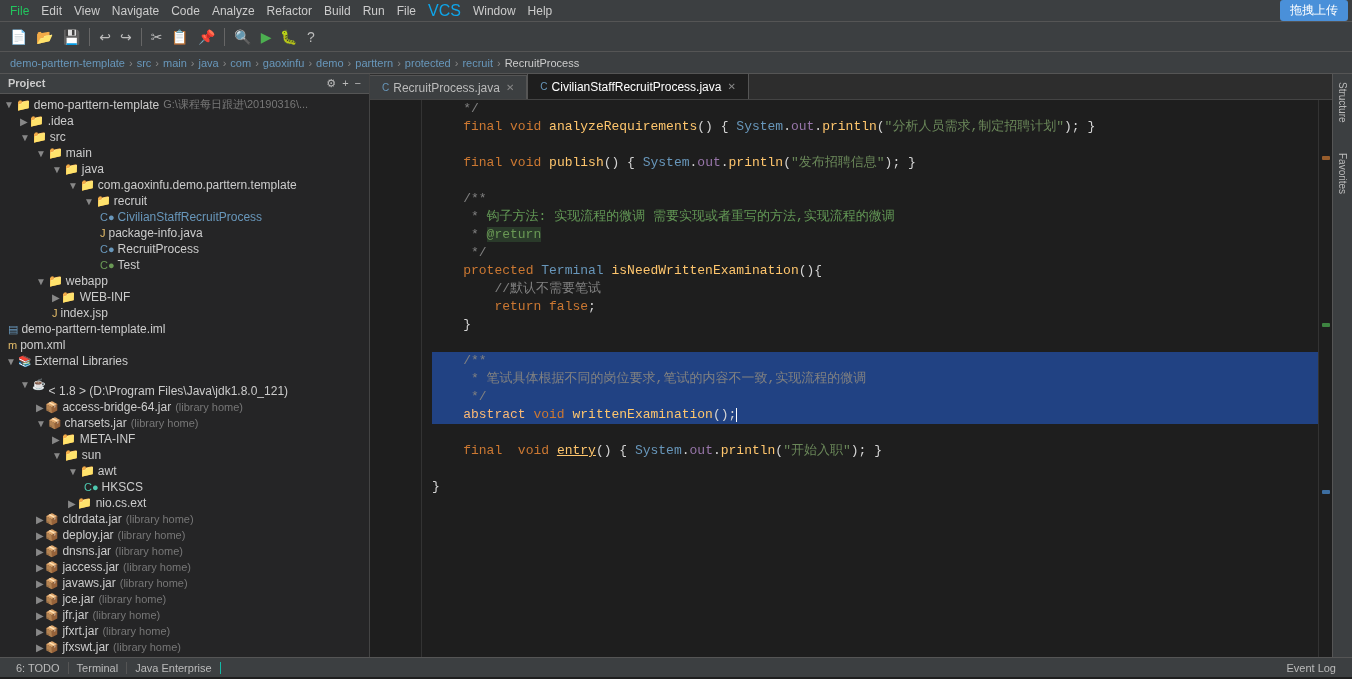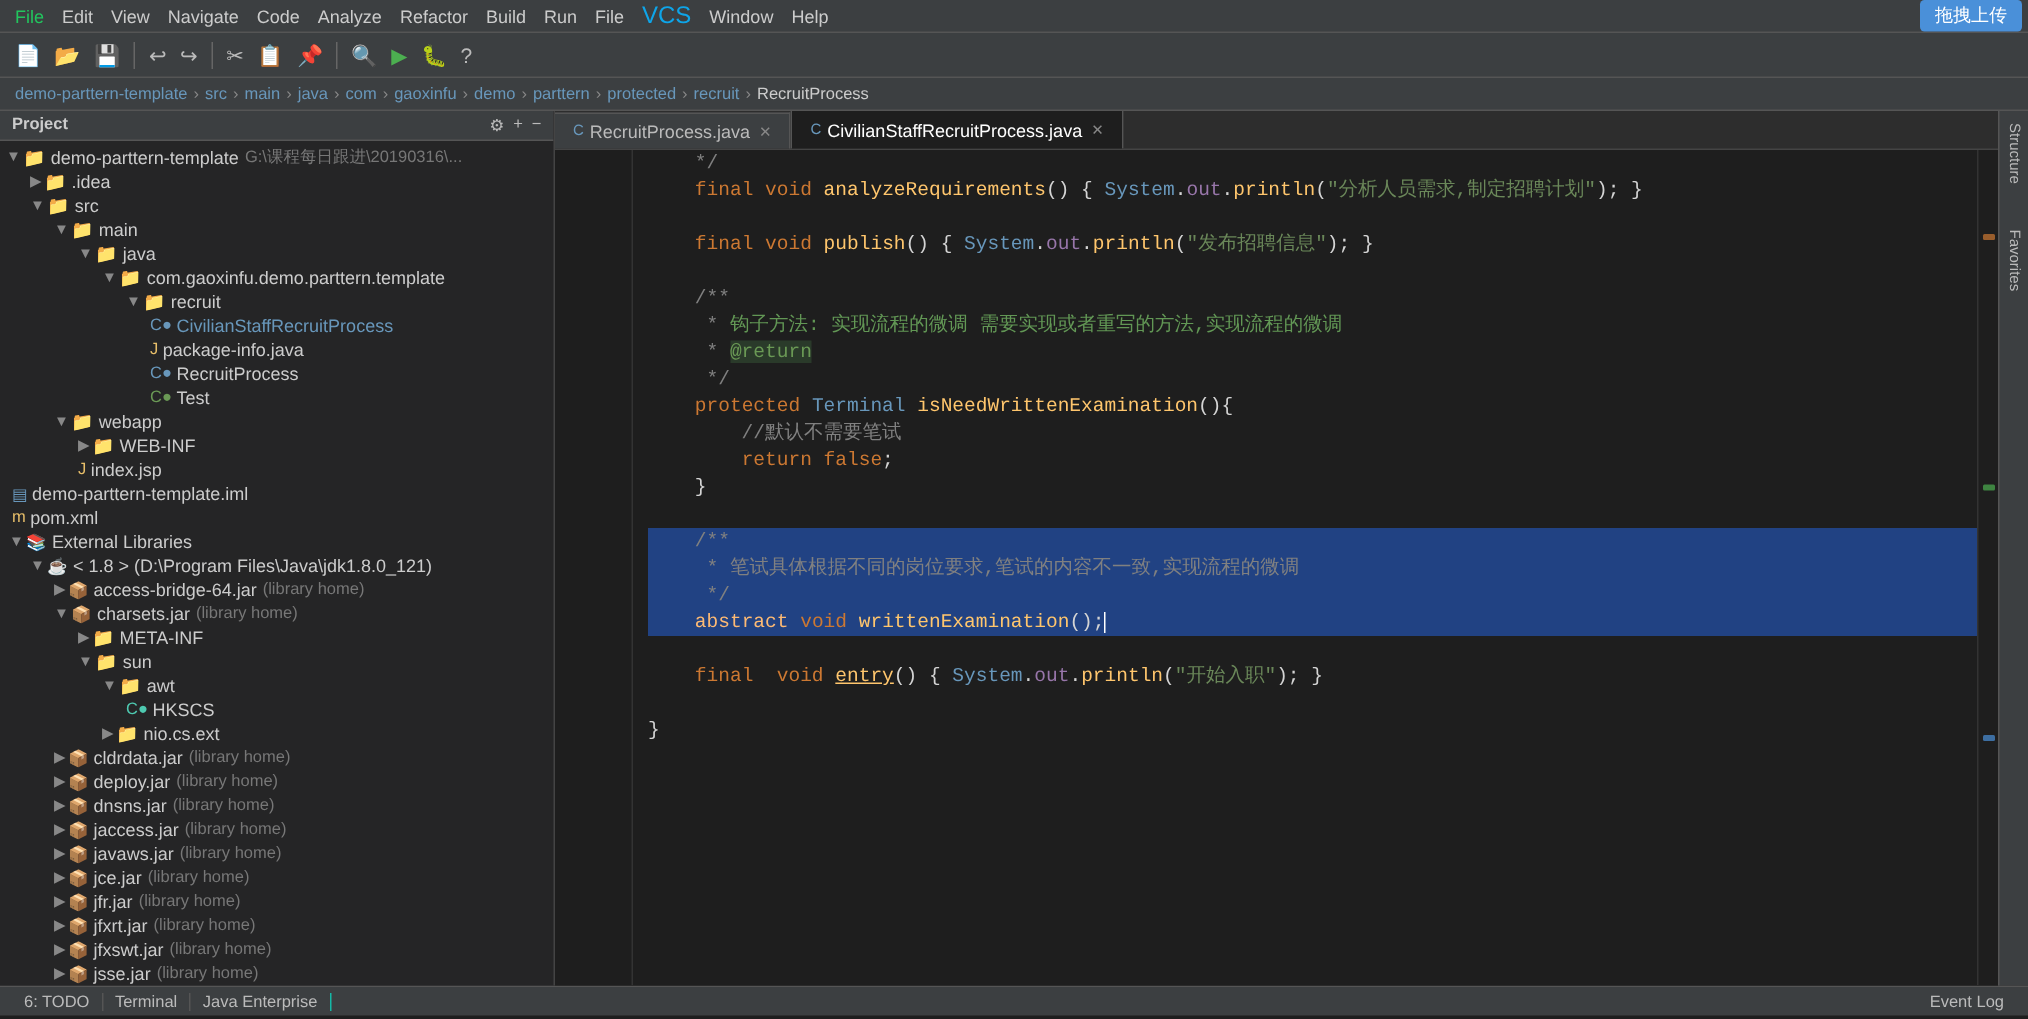--- a/index.html
+++ b/index.html
@@ -213,21 +213,21 @@
         <span style="display:inline-block;width:0px;"></span>
         <span style="color:#888;margin-right:2px;font-size:10px;margin-left:2px;">▼</span>
         <span style="color:#6897bb;margin-right:3px;font-size:11px;">📚</span>
         <span style="color:#ccc;">External Libraries</span>
       </div>
 
       <div style="display:flex;align-items:center;padding:1px 4px;cursor:pointer;white-space:nowrap;">
         <span style="display:inline-block;width:16px;"></span>
         <span style="color:#888;margin-right:2px;font-size:10px;">▼</span>
         <span style="color:#6897bb;margin-right:3px;font-size:11px;">☕</span>
-        <span style="color:#ccc;">&lt; 1.8 &gt; (D:\Program Files\Java\jdk1.8.0_121)</span>
+        <span style="color:#ccc;margin-top:14px;">&lt; 1.8 &gt; (D:\Program Files\Java\jdk1.8.0_121)</span>
       </div>
 
       <div style="display:flex;align-items:center;padding:1px 4px;cursor:pointer;white-space:nowrap;">
         <span style="display:inline-block;width:32px;"></span>
         <span style="color:#888;margin-right:2px;font-size:10px;">▶</span>
         <span style="color:#e8bf6a;margin-right:3px;font-size:11px;">📦</span>
         <span style="color:#ccc;">access-bridge-64.jar</span>
         <span style="color:#777;font-size:11px;margin-left:4px;">(library home)</span>
       </div>
 

